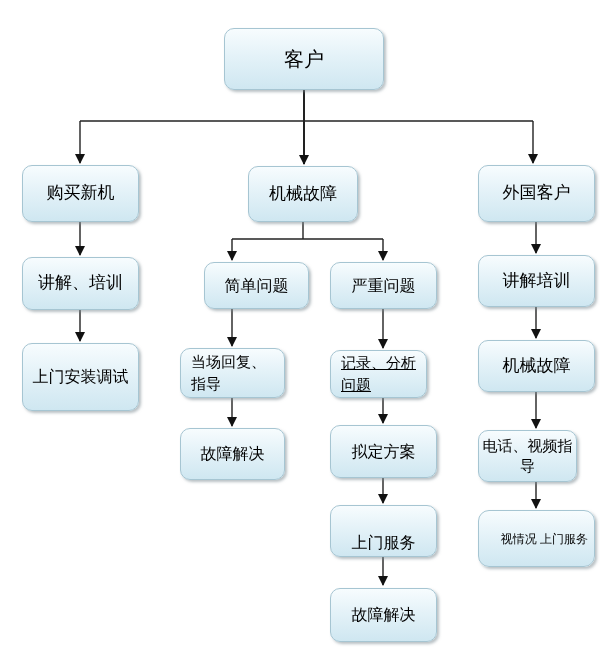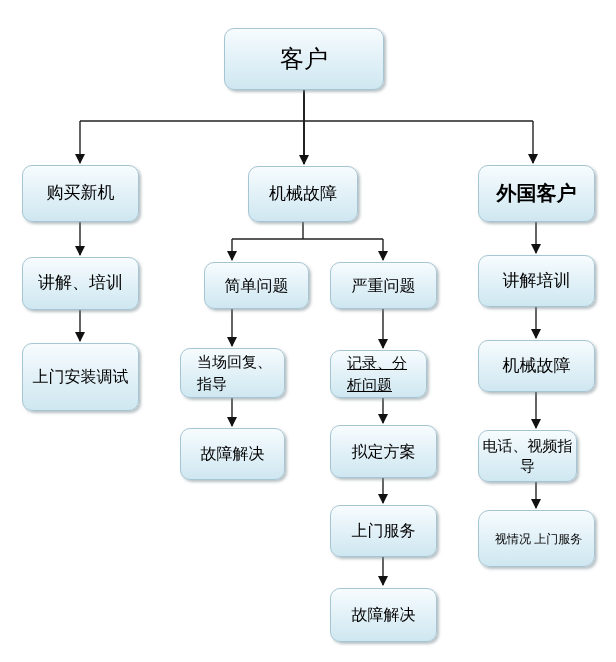--- a/index.html
+++ b/index.html
@@ -32,39 +32,39 @@
     padding: 2px 6px;
     background: linear-gradient(180deg, #f7fcfe 0%, #e4f2f8 45%, #cfe7f1 100%);
     border: 1px solid #a6c5d2;
     border-radius: 10px;
     box-shadow: 2px 2px 3px rgba(125, 140, 148, 0.55);
     color: #000000;
     line-height: 1.35;
   }
   .node span { display: inline-block; }
   .multiline {
-    justify-content: flex-start;
+    justify-content: flex-end;
     text-align: left;
-    padding-left: 16px;
+    padding-left: 10px;
     line-height: 1.5;
   }
 
-  #n-customer        { left: 224px; top: 28px;  width: 160px; height: 62px; font-size: 24px; }
+  #n-customer        { left: 224px; top: 28px;  width: 160px; height: 62px; font-size: 20px; }
   #n-buy-new         { left: 22px;  top: 165px; width: 117px; height: 57px; font-size: 17px; }
   #n-mech-fault      { left: 248px; top: 166px; width: 110px; height: 56px; font-size: 17px; }
-  #n-foreign         { left: 478px; top: 165px; width: 117px; height: 57px; font-size: 20px; font-weight: bold; }
+  #n-foreign         { left: 478px; top: 165px; width: 117px; height: 57px; font-size: 17px; }
   #n-explain-train   { left: 22px;  top: 257px; width: 117px; height: 53px; font-size: 17px; }
   #n-onsite-install  { left: 22px;  top: 343px; width: 117px; height: 68px; font-size: 16px; }
   #n-simple          { left: 180px; top: 262px; width: 105px; height: 47px; font-size: 16px; margin-left: 24px; }
   #n-onsite-reply    { left: 180px; top: 348px; width: 105px; height: 50px; font-size: 15px; }
   #n-fault-solved-1  { left: 180px; top: 428px; width: 105px; height: 52px; font-size: 16px; }
   #n-serious         { left: 330px; top: 262px; width: 107px; height: 47px; font-size: 16px; }
   #n-record-analyze  { left: 330px; top: 350px; width: 97px; height: 48px; font-size: 15px; text-decoration: underline; }
   #n-plan            { left: 330px; top: 425px; width: 107px; height: 53px; font-size: 16px; }
-  #n-onsite-service  { left: 330px; top: 505px; width: 107px; height: 52px; font-size: 16px; }
+  #n-onsite-service  { left: 330px; top: 505px; width: 107px; height: 52px; font-size: 16px; align-items: flex-end; }
   #n-fault-solved-2  { left: 330px; top: 588px; width: 107px; height: 54px; font-size: 16px; }
   #n-explain-train-2 { left: 478px; top: 255px; width: 117px; height: 52px; font-size: 17px; }
   #n-mech-fault-2    { left: 478px; top: 340px; width: 117px; height: 52px; font-size: 17px; }
   #n-phone-video     { left: 478px; top: 430px; width: 99px; height: 52px; font-size: 15px; padding: 2px 2px; }
   #n-onsite-depend   { left: 478px; top: 510px; width: 117px; height: 57px; font-size: 12px; border-radius: 11px; }
 </style>
 </head>
 <body>
 
 <div class="canvas">

